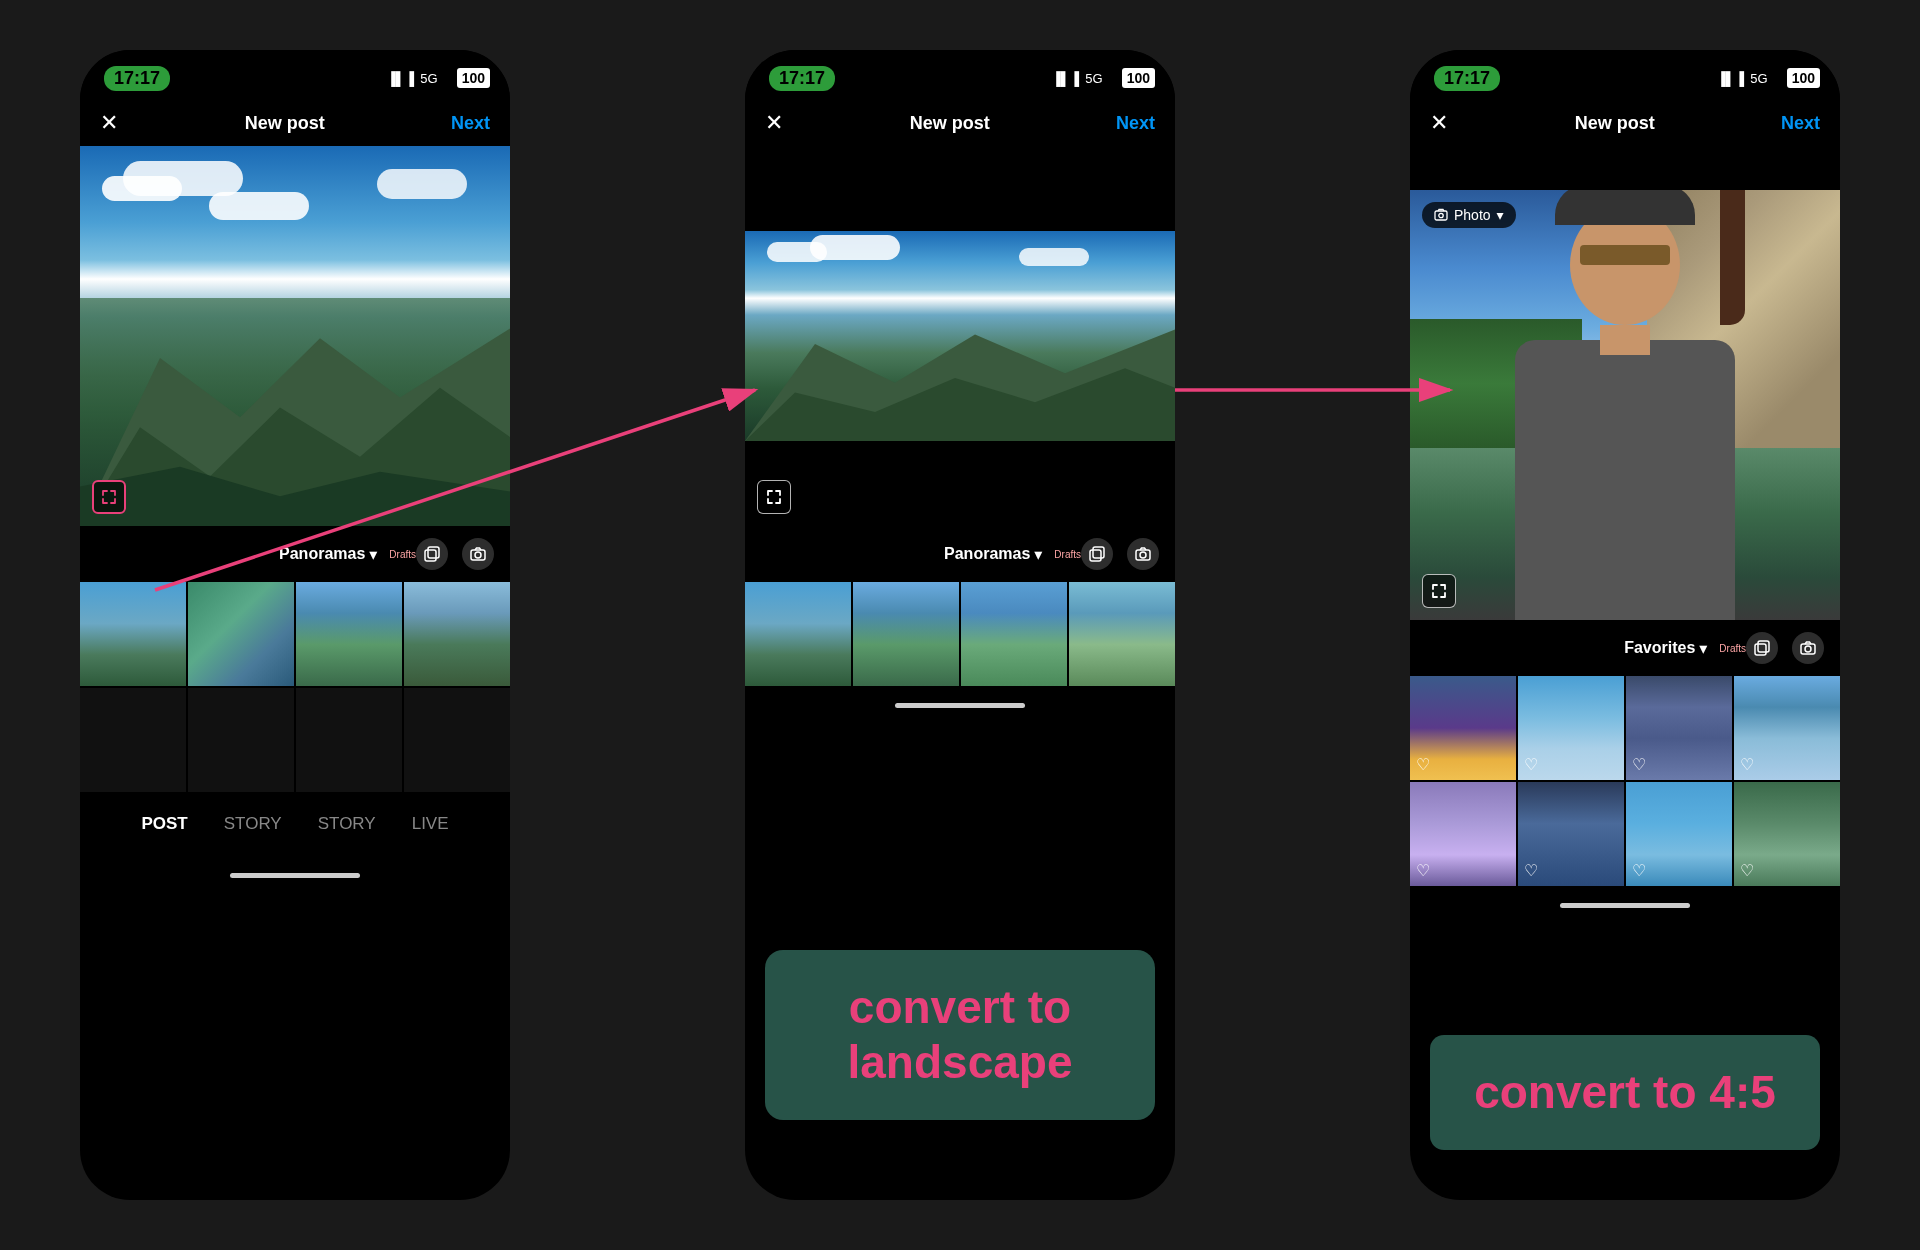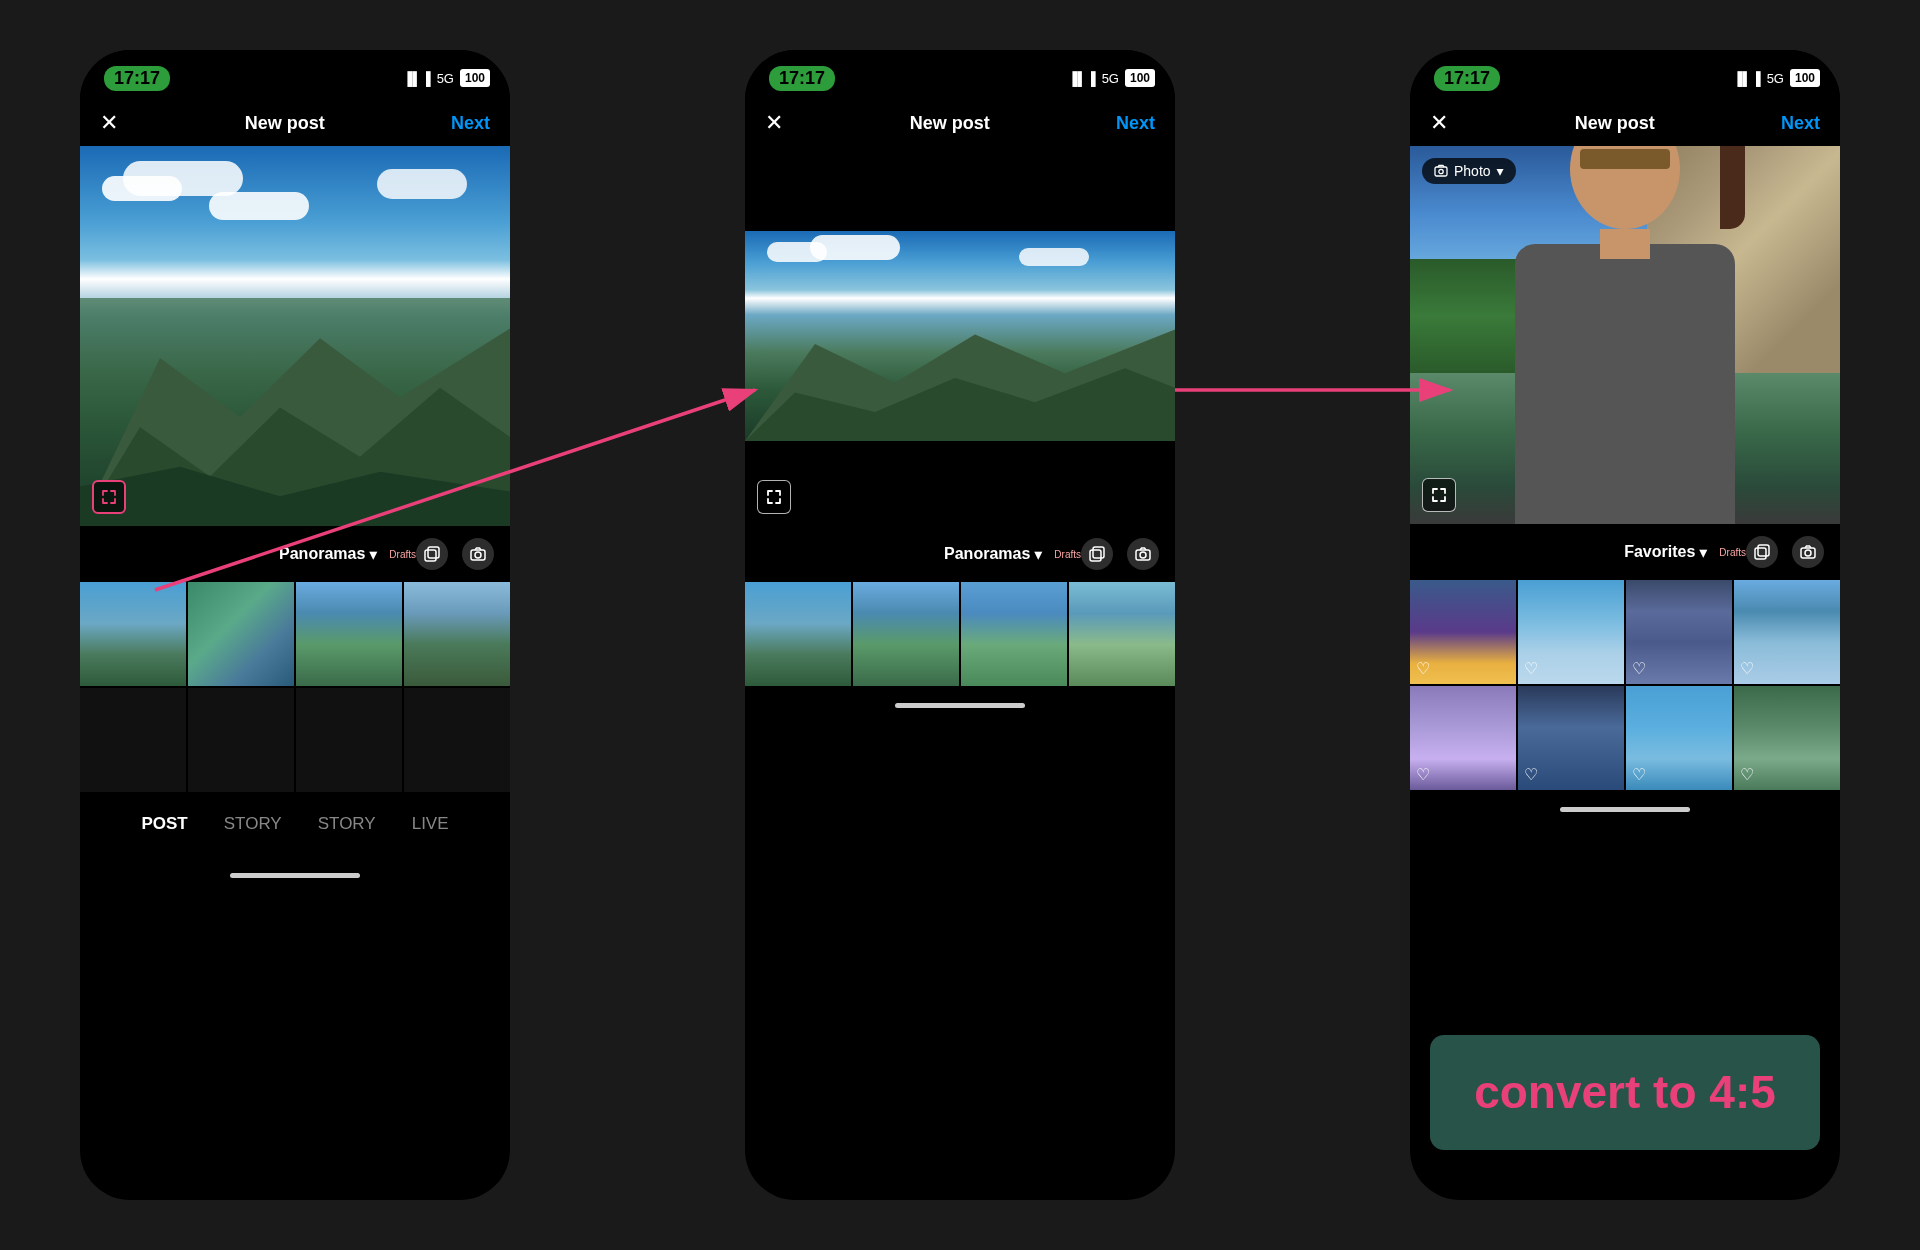--- a/index.html
+++ b/index.html
@@ -46,24 +46,25 @@
     .status-icons {
       display: flex;
       align-items: center;
       gap: 6px;
       color: #fff;
       font-size: 13px;
     }
     .battery-icon {
       background: #fff;
       color: #000;
-      font-size: 12px;
+      font-size: 14px;
       padding: 2px 5px;
       border-radius: 3px;
       font-weight: 700;
+      margin-left: 13px;
     }
 
     
     .nav-bar {
       display: flex;
       justify-content: space-between;
       align-items: center;
       padding: 10px 20px;
       background: #000;
       color: #fff;
@@ -458,20 +459,24 @@
       </div>
     </div>
 
     <div class="thumb-grid">
       <div class="thumb t-pano1"></div>
       <div class="thumb t-pano3"></div>
       <div class="thumb t-pano5"></div>
       <div class="thumb t-pano6"></div>
     </div>
 
+    <div style="position:absolute;bottom:80px;left:20px;right:20px;background:rgba(42,90,78,0.92);border-radius:18px;padding:30px 20px;text-align:center;">
+      <div style="color:#e9407a;font-size:46px;font-weight:700;line-height:1.2;">convert to
+landscape</div>
+    </div>
 
     <div class="home-indicator">
       <div class="home-bar"></div>
     </div>
   </div>
 </div>
 
 <div style="position:absolute; left:1410px; top:50px;">
   <div class="phone">
 
@@ -483,21 +488,21 @@
         <span class="battery-icon">100</span>
       </div>
     </div>
 
     <div class="nav-bar">
       <span class="nav-close">✕</span>
       <span class="nav-title">New post</span>
       <span class="nav-next">Next</span>
     </div>
 
-    <div class="main-image-area" style="height:378px;">
+    <div class="main-image-area" style="height:430px;margin-top:44px;">
       <div class="selfie-area">
 
         <div style="position:absolute;top:0;right:0;width:50%;height:60%;background:linear-gradient(135deg,#8a7a5a 0%,#aa9a7a 30%,#c8b890 50%,#9a8a6a 80%);"></div>
 
         <div style="position:absolute;top:0;left:0;width:55%;height:45%;background:linear-gradient(180deg,#2a5a9a 0%,#4a8acf 40%,#6aabdf 70%,#aad0f0 100%);"></div>
 
         <div style="position:absolute;top:30%;left:0;width:40%;height:30%;background:linear-gradient(180deg,#2a5a2a 0%,#3a7a3a 50%,#2a5a2a 100%);"></div>
 
         <div style="position:absolute;bottom:0;left:50%;transform:translateX(-50%);width:280px;height:380px;">
 

